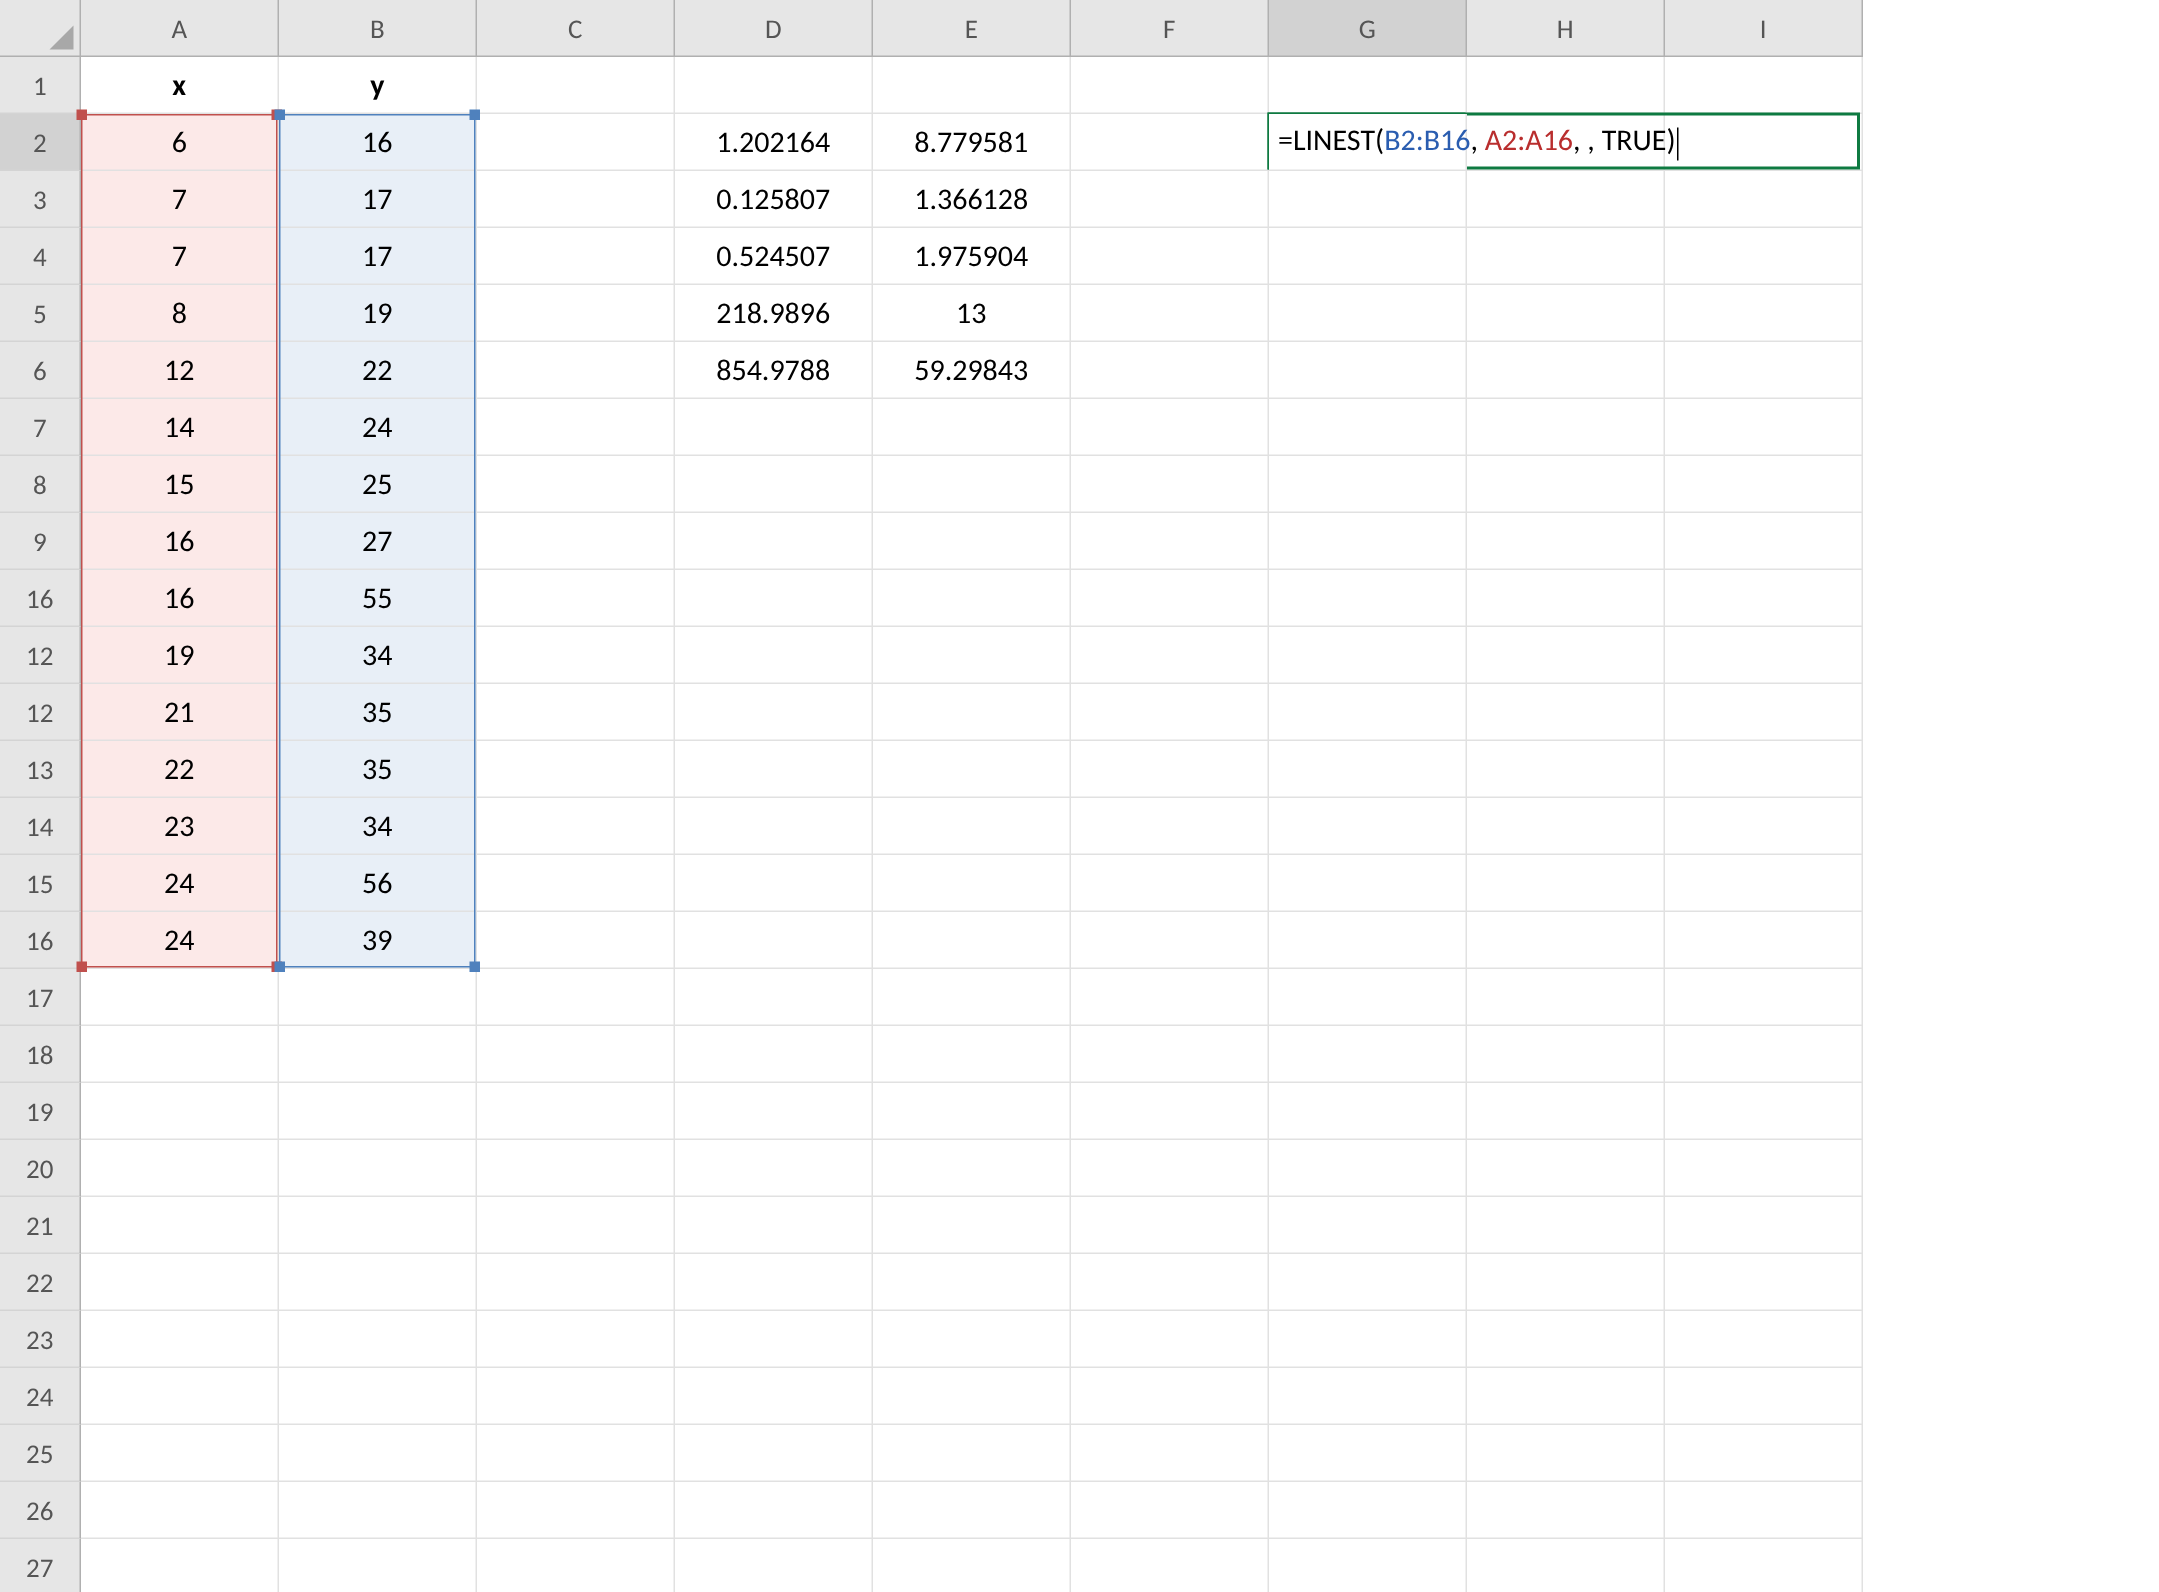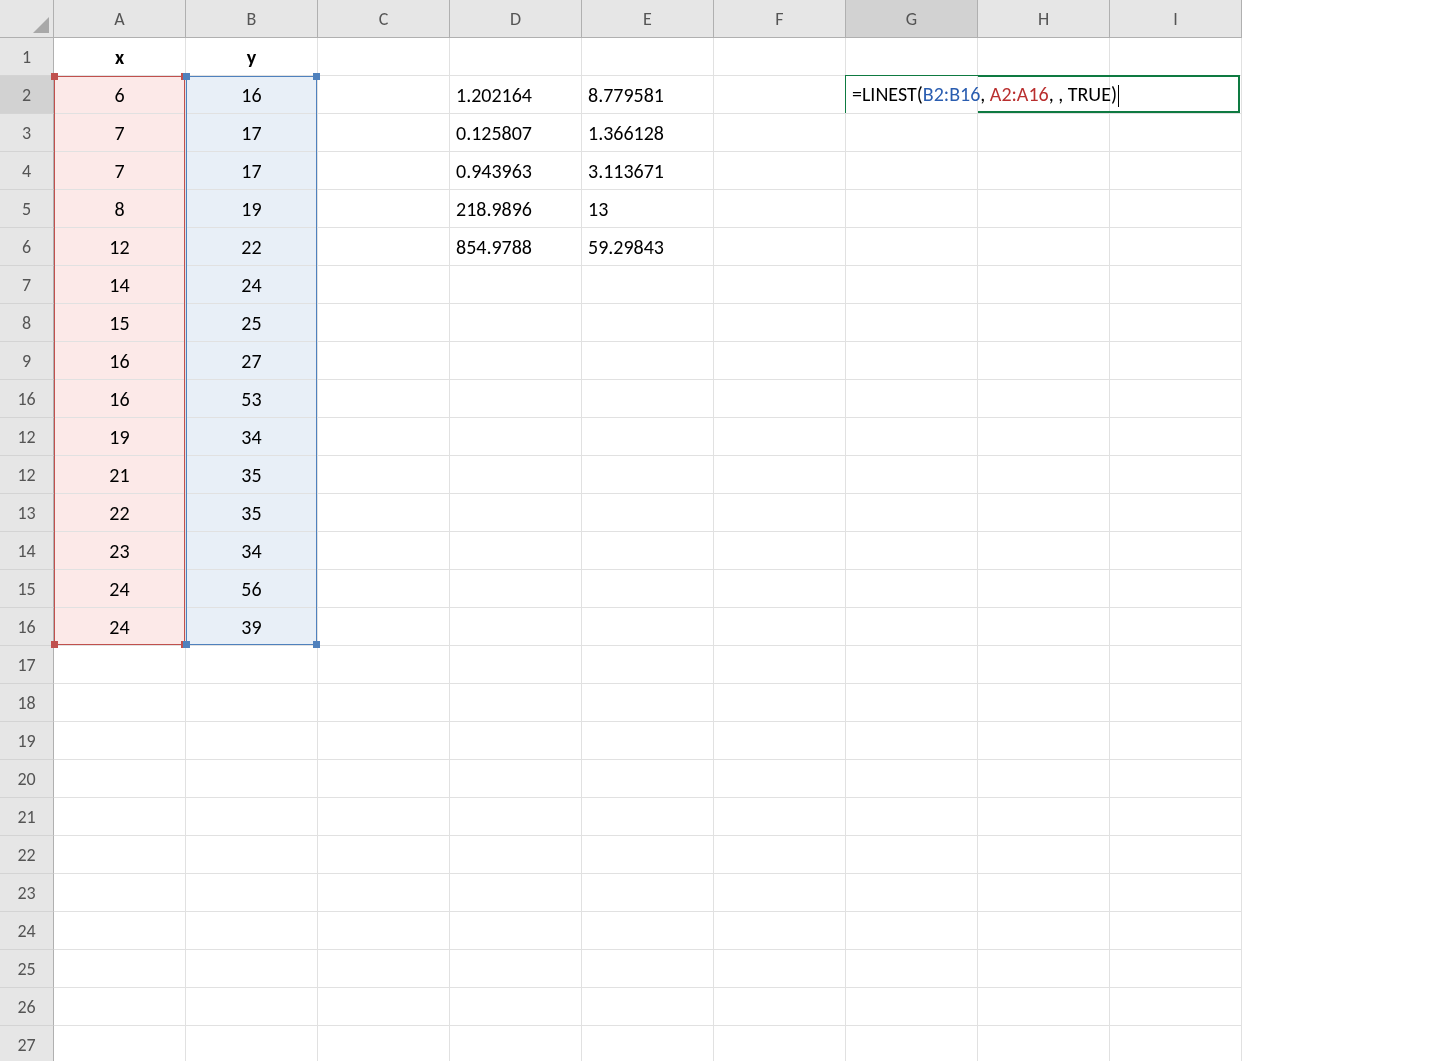--- a/index.html
+++ b/index.html
@@ -62,21 +62,21 @@
     .cell {
       border-right: 1px solid #e1e1e1;
       border-bottom: 1px solid #e1e1e1;
       display: flex;
       align-items: center;
       padding: 0 6px;
       background: #fff;
       position: relative;
     }
     .cell.center { justify-content: center; }
-    .cell.right { justify-content: flex-start; }
+    .cell.right { justify-content: center; }
     .cell.bold { font-weight: bold; }
     .range-red {
       background: #fce9e8;
     }
     .range-blue {
       background: #e8eff7;
     }
     
     .ov {
       position: absolute;
@@ -184,24 +184,24 @@
     <div class="cell"></div>
     <div class="row-header">4</div>
     <div class="cell center range-red">
       <span>7</span>
     </div>
     <div class="cell center range-blue">
       <span>17</span>
     </div>
     <div class="cell"></div>
     <div class="cell right">
-      <span>0.943963</span>
-    </div>
-    <div class="cell right">
-      <span>3.113671</span>
+      <span>0.524507</span>
+    </div>
+    <div class="cell right">
+      <span>1.975904</span>
     </div>
     <div class="cell"></div>
     <div class="cell"></div>
     <div class="cell"></div>
     <div class="cell"></div>
     <div class="row-header">5</div>
     <div class="cell center range-red">
       <span>8</span>
     </div>
     <div class="cell center range-blue">
@@ -276,21 +276,21 @@
     <div class="cell"></div>
     <div class="cell"></div>
     <div class="cell"></div>
     <div class="cell"></div>
     <div class="cell"></div>
     <div class="row-header">16</div>
     <div class="cell center range-red">
       <span>16</span>
     </div>
     <div class="cell center range-blue">
-      <span>53</span>
+      <span>55</span>
     </div>
     <div class="cell"></div>
     <div class="cell"></div>
     <div class="cell"></div>
     <div class="cell"></div>
     <div class="cell"></div>
     <div class="cell"></div>
     <div class="cell"></div>
     <div class="row-header">12</div>
     <div class="cell center range-red">

